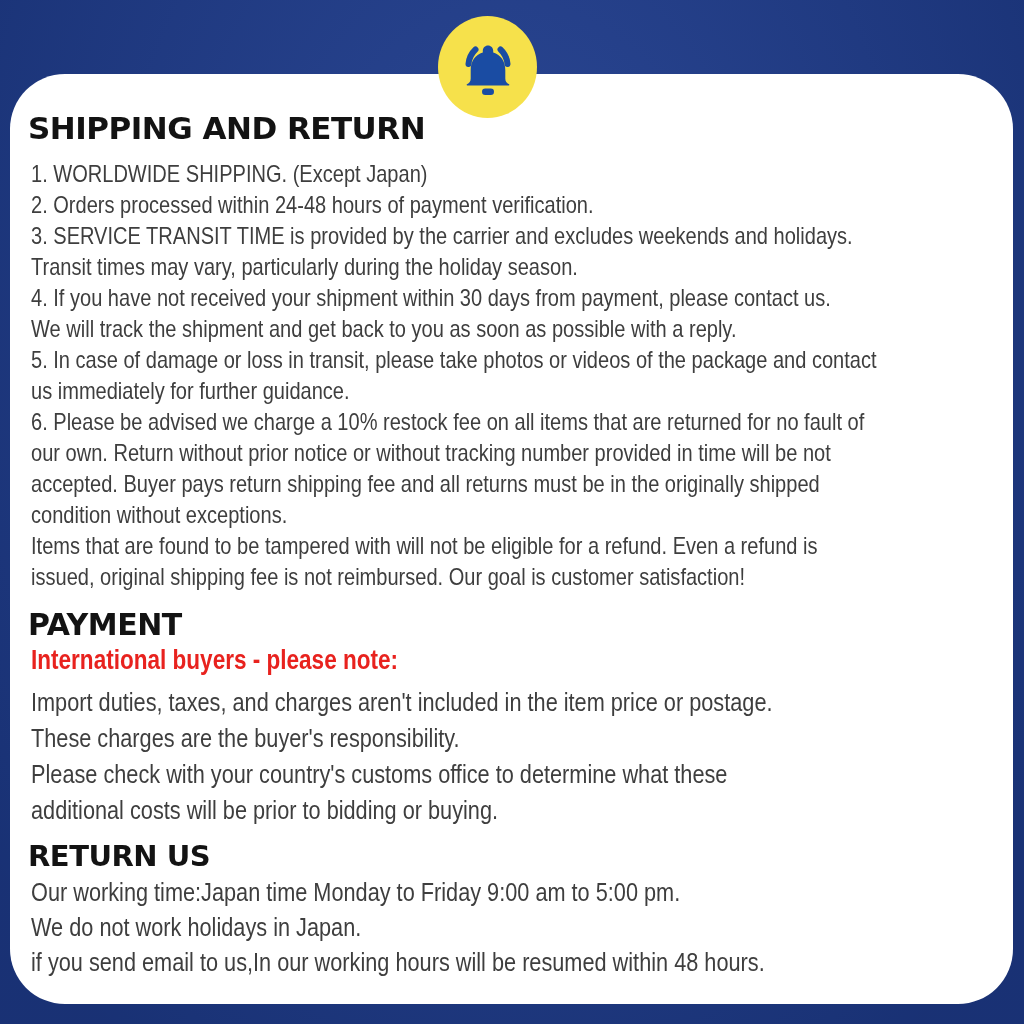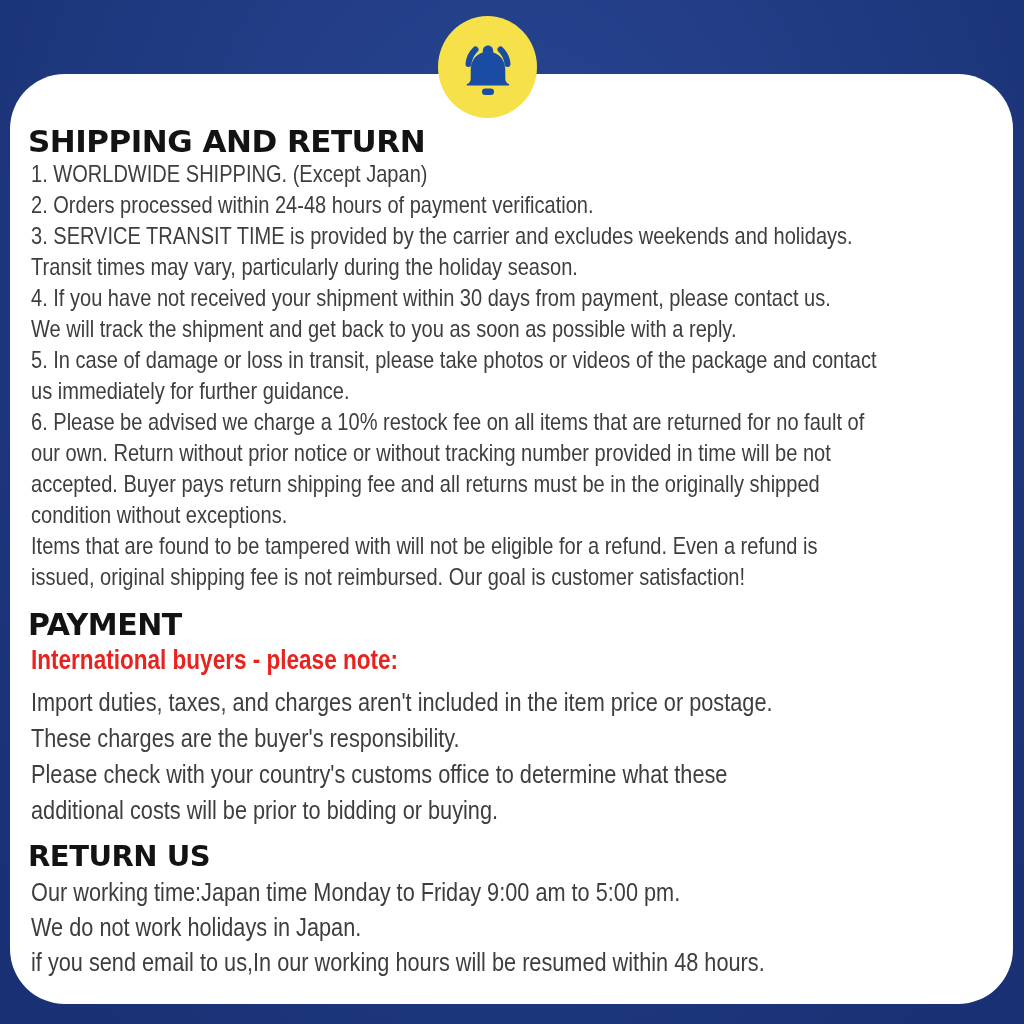--- a/index.html
+++ b/index.html
@@ -47,21 +47,21 @@
     position: absolute;
     left: 28px;
     margin: 0;
     color: #131313;
     font-family: "DejaVu Sans", "Liberation Sans", sans-serif;
     font-weight: 900;
     letter-spacing: -0.5px;
     white-space: nowrap;
     z-index: 2;
   }
-  #shipping-heading { top: 110px; font-size: 31px; margin-top: 13px; }
+  #shipping-heading { top: 110px; font-size: 31px; }
   #payment-heading  { top: 607px; font-size: 30px; }
   #about-heading    { top: 839px; font-size: 29px; }
 
   .body-lines {
     position: absolute;
     left: 31px;
     width: 1180px;
     transform: scaleX(0.835);
     transform-origin: 0 0;
     color: #3e3e3e;

